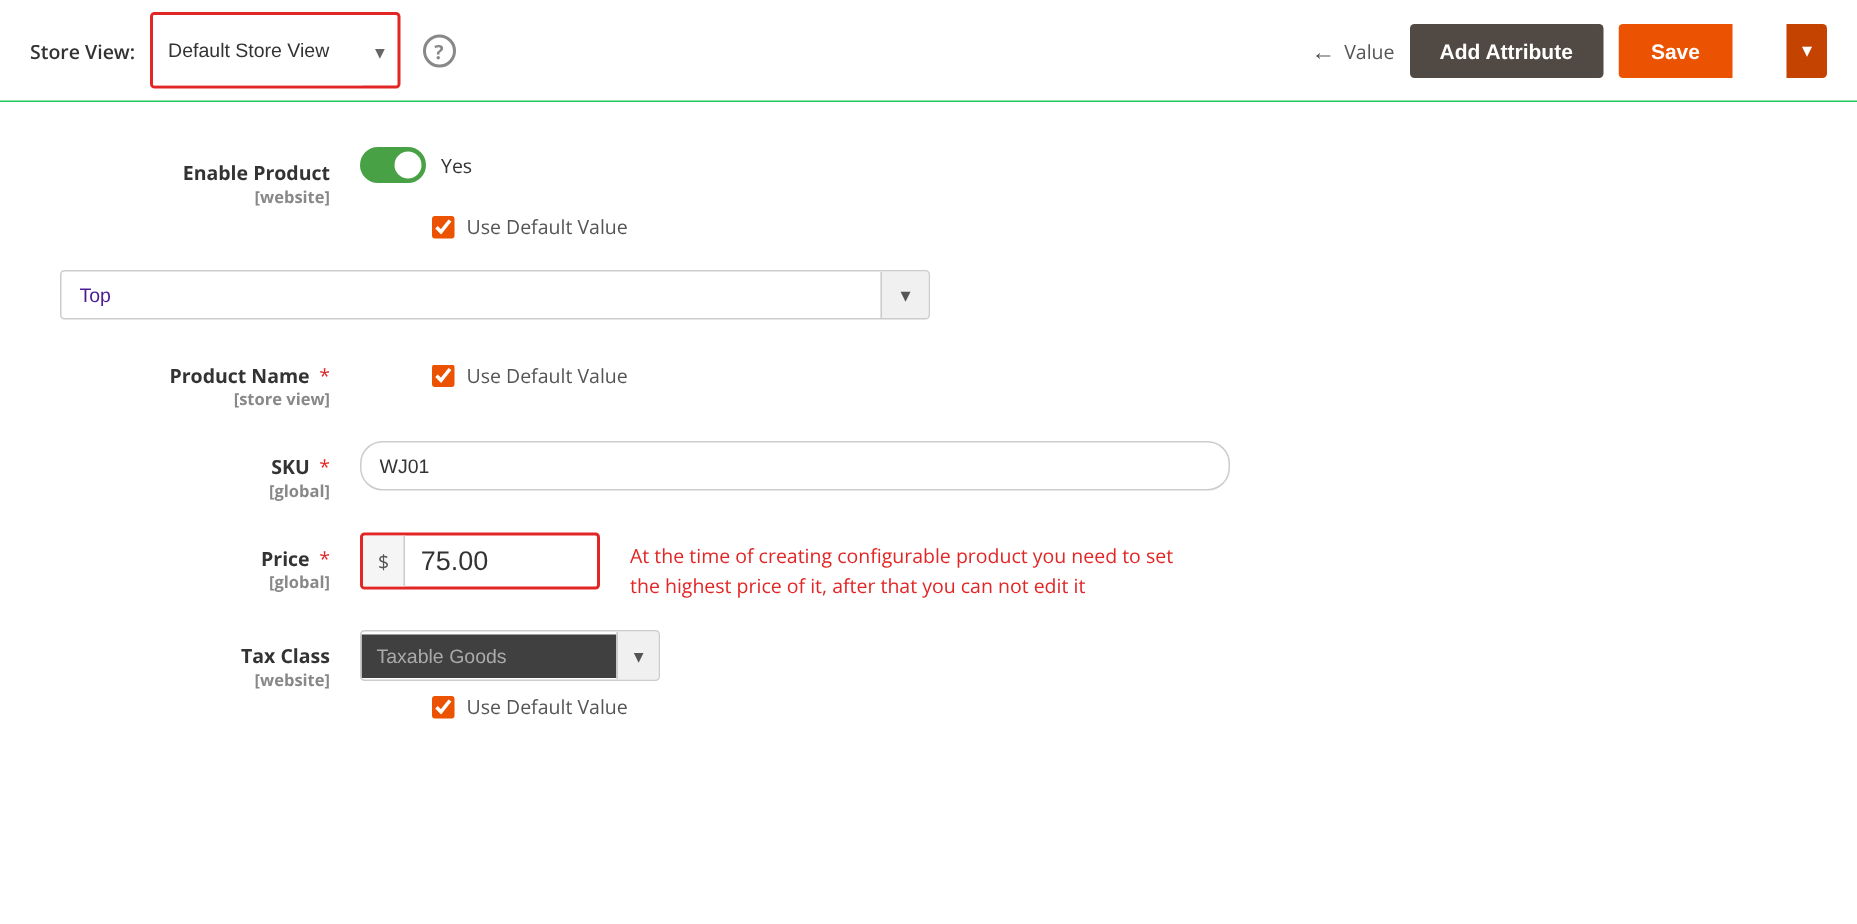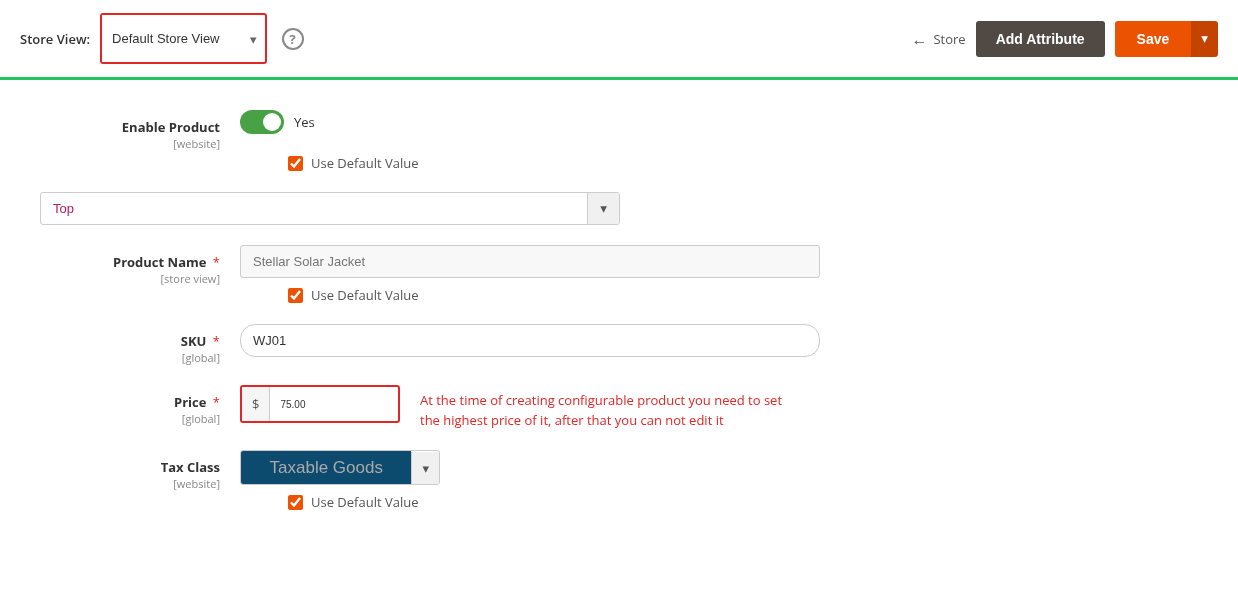--- a/index.html
+++ b/index.html
@@ -3,22 +3,22 @@
   <meta charset="utf-8">
   <style>
     * { box-sizing: border-box; margin: 0; padding: 0; }
     body { font-family: 'Open Sans', Arial, sans-serif; font-size: 13px; color: #333; background: #fff; }
 
     
     .header-bar {
       display: flex;
       align-items: center;
       padding: 0 20px;
-      height: 80px;
-      border-bottom: 3px solid #22c55e;
+      height: 68px;
+      border-bottom: 1px solid #22c55e;
       background: #fff;
     }
     .store-view-label {
       font-weight: 600;
       margin-right: 10px;
       color: #333;
     }
     .store-view-select-wrapper {
       border: 2px solid #e22626;
       border-radius: 3px;
@@ -83,20 +83,21 @@
       font-size: 14px;
       font-weight: 600;
       cursor: pointer;
       border-radius: 3px;
     }
     .btn-save-wrapper {
       display: flex;
       align-items: stretch;
       border-radius: 3px;
       overflow: hidden;
+      gap: 36px;
     }
     .btn-save {
       background: #eb5202;
       color: #fff;
       border: none;
       padding: 10px 22px;
       font-size: 14px;
       font-weight: 600;
       cursor: pointer;
     }
@@ -129,21 +130,21 @@
       flex-shrink: 0;
     }
     .form-label {
       font-weight: 700;
       font-size: 13px;
       color: #333;
     }
     .form-label-sub {
       font-size: 11px;
       color: #888;
-      font-weight: normal;
+      font-weight: bold;
       display: block;
     }
     .required-star {
       color: #e22626;
       margin-left: 3px;
     }
     .form-field-col {
       flex: 1;
       max-width: 620px;
     }
@@ -207,21 +208,21 @@
       background: #fff;
       overflow: hidden;
       width: 580px;
     }
     .select-field {
       flex: 1;
       border: none;
       outline: none;
       padding: 8px 12px;
       font-size: 13px;
-      color: #be185d;
+      color: #4c1d95;
       background: transparent;
       appearance: none;
       cursor: pointer;
     }
     .select-arrow-btn {
       background: #f0f0f0;
       border: none;
       border-left: 1px solid #ccc;
       padding: 8px 12px;
       cursor: pointer;
@@ -265,21 +266,21 @@
       background: #f5f5f5;
       border-right: 1px solid #ccc;
       padding: 8px 10px;
       font-size: 13px;
       color: #555;
     }
     .price-input {
       border: none;
       outline: none;
       padding: 0 10px;
-      font-size: 10px;
+      font-size: 18px;
       color: #333;
       width: 100%;
       background: #fff;
     }
     .price-note {
       margin-left: 20px;
       padding-top: 6px;
       color: #e22626;
       font-size: 13px;
       max-width: 380px;
@@ -294,26 +295,25 @@
       border: 1px solid #ccc;
       border-radius: 3px;
       overflow: hidden;
       width: 200px;
     }
     .tax-select {
       flex: 1;
       border: none;
       outline: none;
       padding: 7px 10px;
-      font-size: 17px;
+      font-size: 13px;
       color: #aaa;
-      background: #0c4a6e;
+      background: #404040;
       appearance: none;
       cursor: pointer;
-      text-align: center;
     }
     .tax-select-arrow {
       background: #f0f0f0;
       border-left: 1px solid #ccc;
       padding: 7px 10px;
       cursor: pointer;
       color: #555;
     }
   </style>
 </head>
@@ -326,21 +326,21 @@
       <option>Default Store View</option>
     </select>
     <span class="store-view-arrow">▾</span>
   </div>
   <div class="help-icon">
     <span>?</span>
   </div>
   <div class="header-actions">
     <a class="back-link">
       <span class="back-arrow">←</span>
-      <span>Store</span>
+      <span>Value</span>
     </a>
     <button class="btn-add-attribute">Add Attribute</button>
     <div class="btn-save-wrapper">
       <button class="btn-save">Save</button>
       <button class="btn-save-arrow">
         <span>▾</span>
       </button>
     </div>
   </div>
 </div>
@@ -379,21 +379,20 @@
     </div>
   </div>
 
   <div class="form-row">
     <div class="form-label-col">
       <span class="form-label">Product Name</span>
       <span class="required-star">*</span>
       <span class="form-label-sub">[store view]</span>
     </div>
     <div class="form-field-col">
-      <input type="text" class="text-input" placeholder="Stellar Solar Jacket" style="">
       <div class="checkbox-row" style="margin-top:8px;">
         <input type="checkbox" id="pname-default" checked="" style="">
         <label class="checkbox-label" for="pname-default">Use Default Value</label>
       </div>
     </div>
   </div>
 
   <div class="form-row">
     <div class="form-label-col">
       <span class="form-label">SKU</span>

